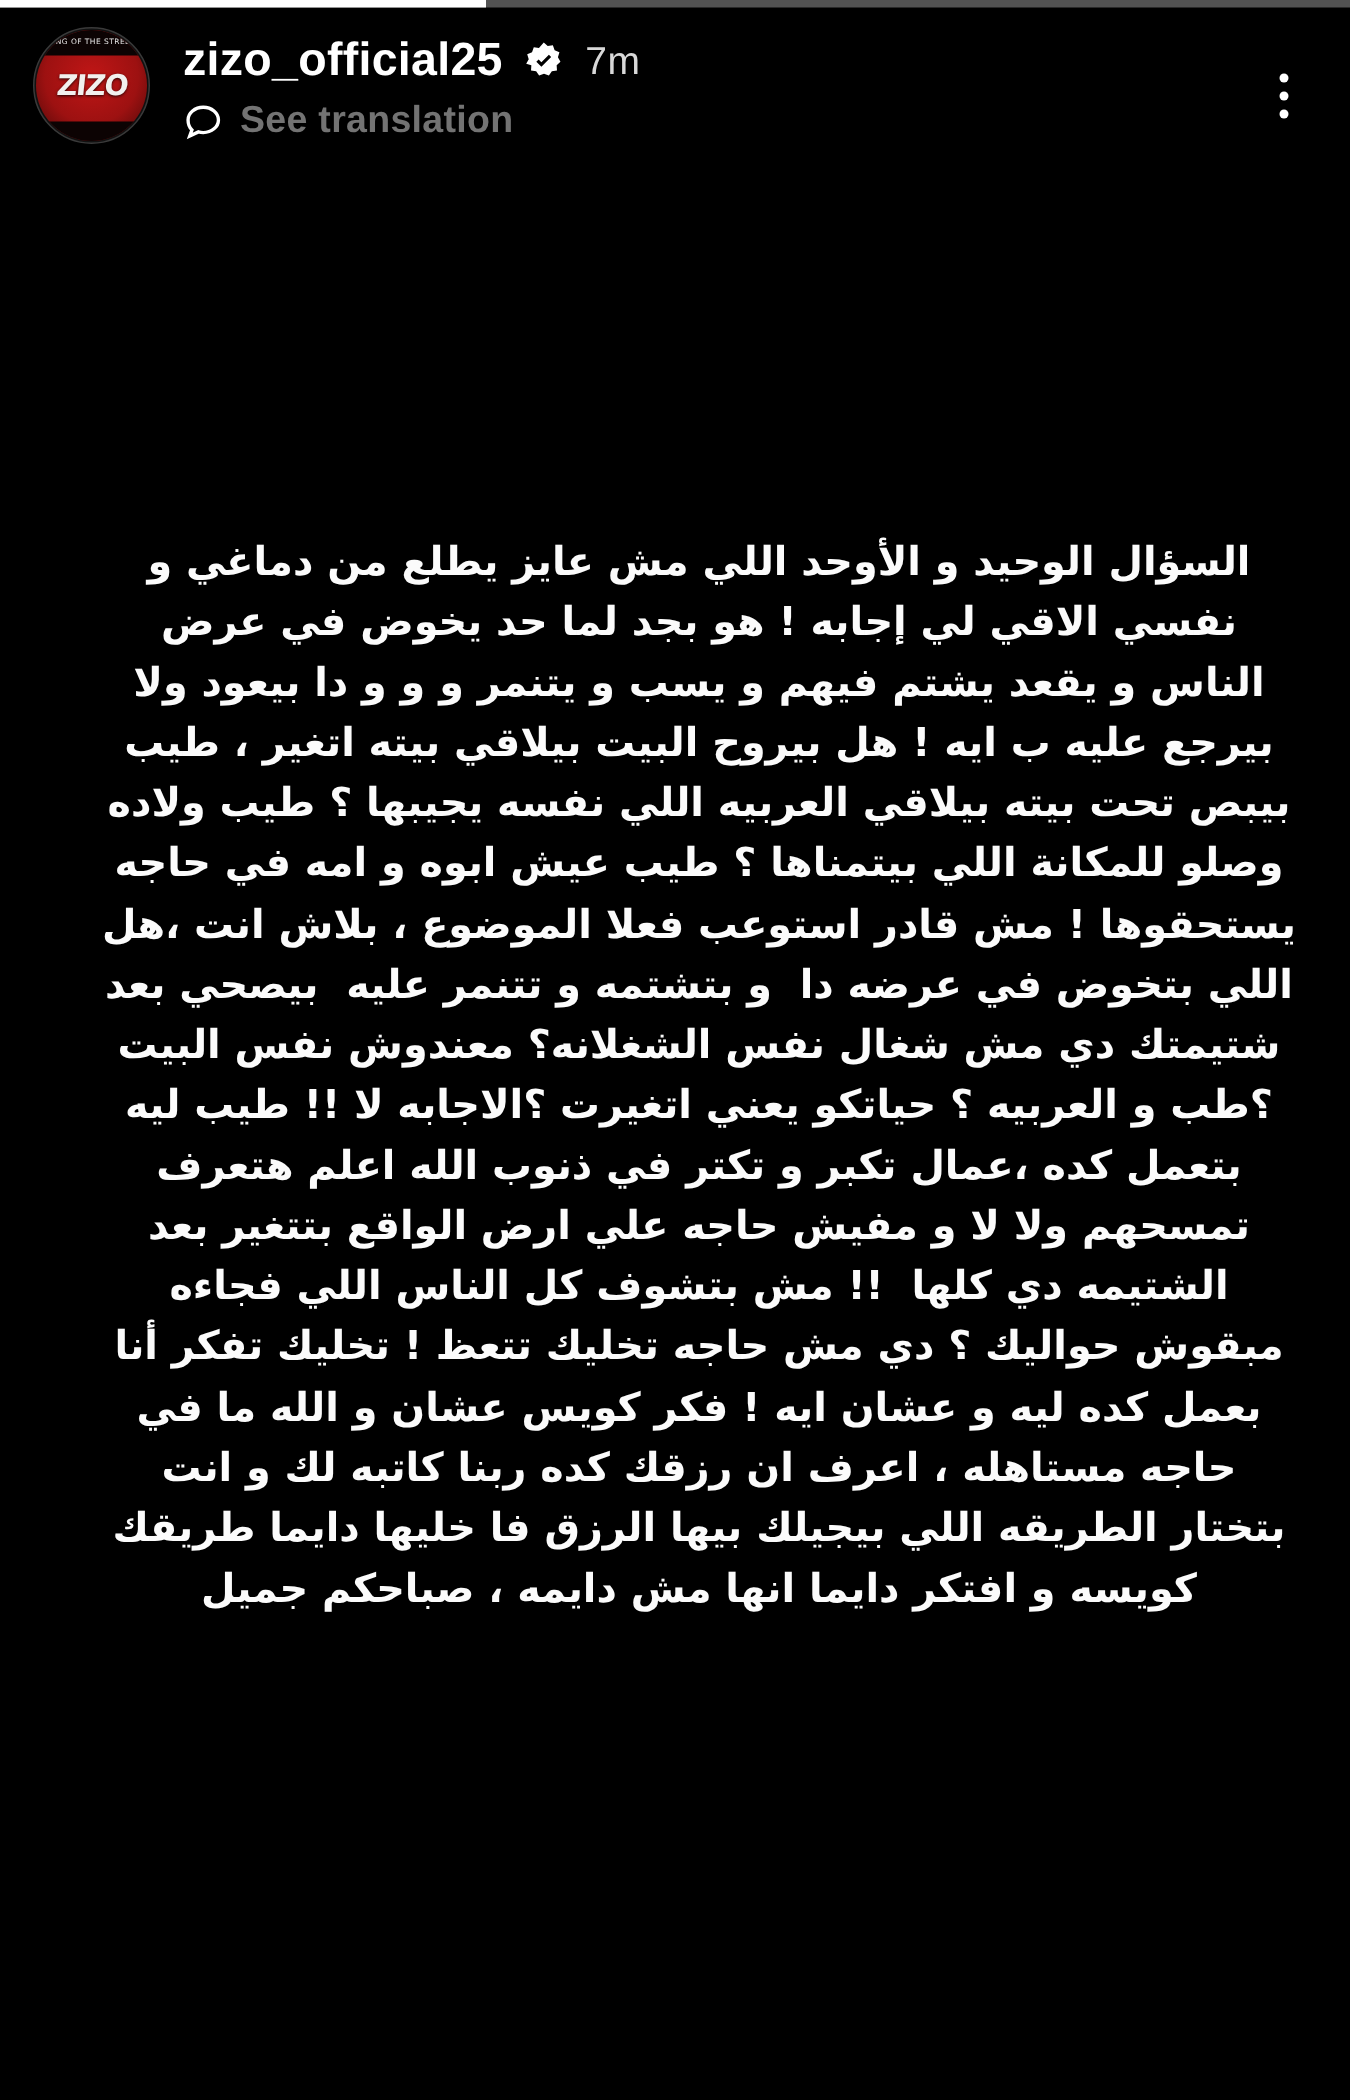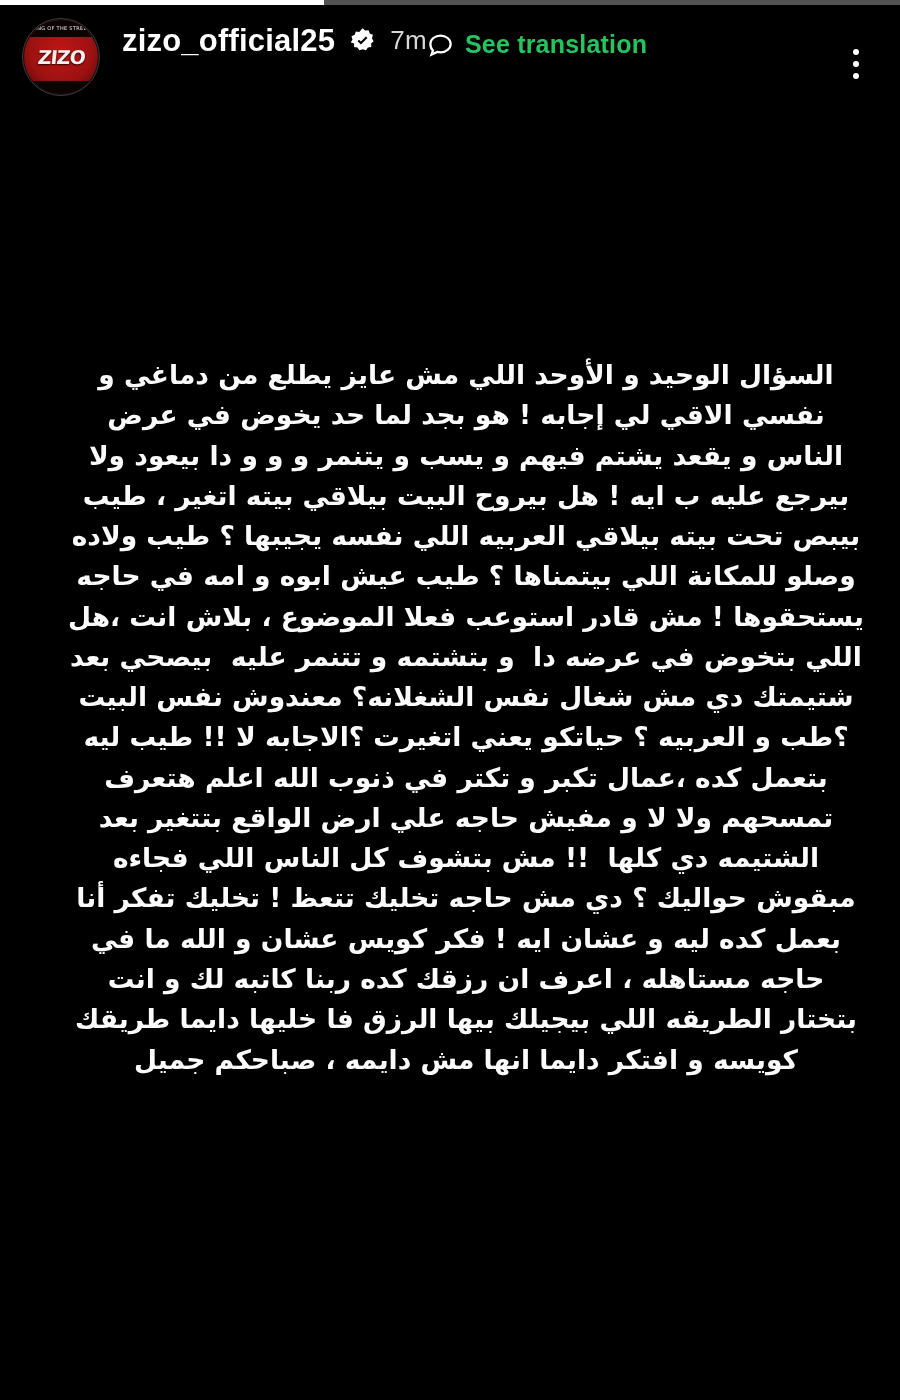--- a/index.html
+++ b/index.html
@@ -103,21 +103,21 @@
     text-align: center;
     font-size: 5px;
     letter-spacing: 0.3px;
     color: #e8e8e8;
     font-family: "DejaVu Sans", sans-serif;
   }
 
   .header-texts {
     margin-left: 22px;
     display: flex;
-    flex-direction: row;
+    flex-direction: column;
     justify-content: flex-start;
     padding-top: 4px;
     flex: 1 1 auto;
   }
   .header-line1 {
     display: flex;
     align-items: center;
     gap: 14px;
   }
   .username {
@@ -147,21 +147,21 @@
   }
   .translate-icon {
     width: 27px;
     height: 27px;
     display: inline-block;
     flex: 0 0 auto;
   }
   .see-translation {
     font-size: 25px;
     font-weight: 700;
-    color: #22c55e;
+    color: #737373;
     letter-spacing: 0.2px;
   }
 
   .more-button {
     position: absolute;
     right: 26px;
     top: 32px;
     width: 36px;
     height: 44px;
     display: flex;

